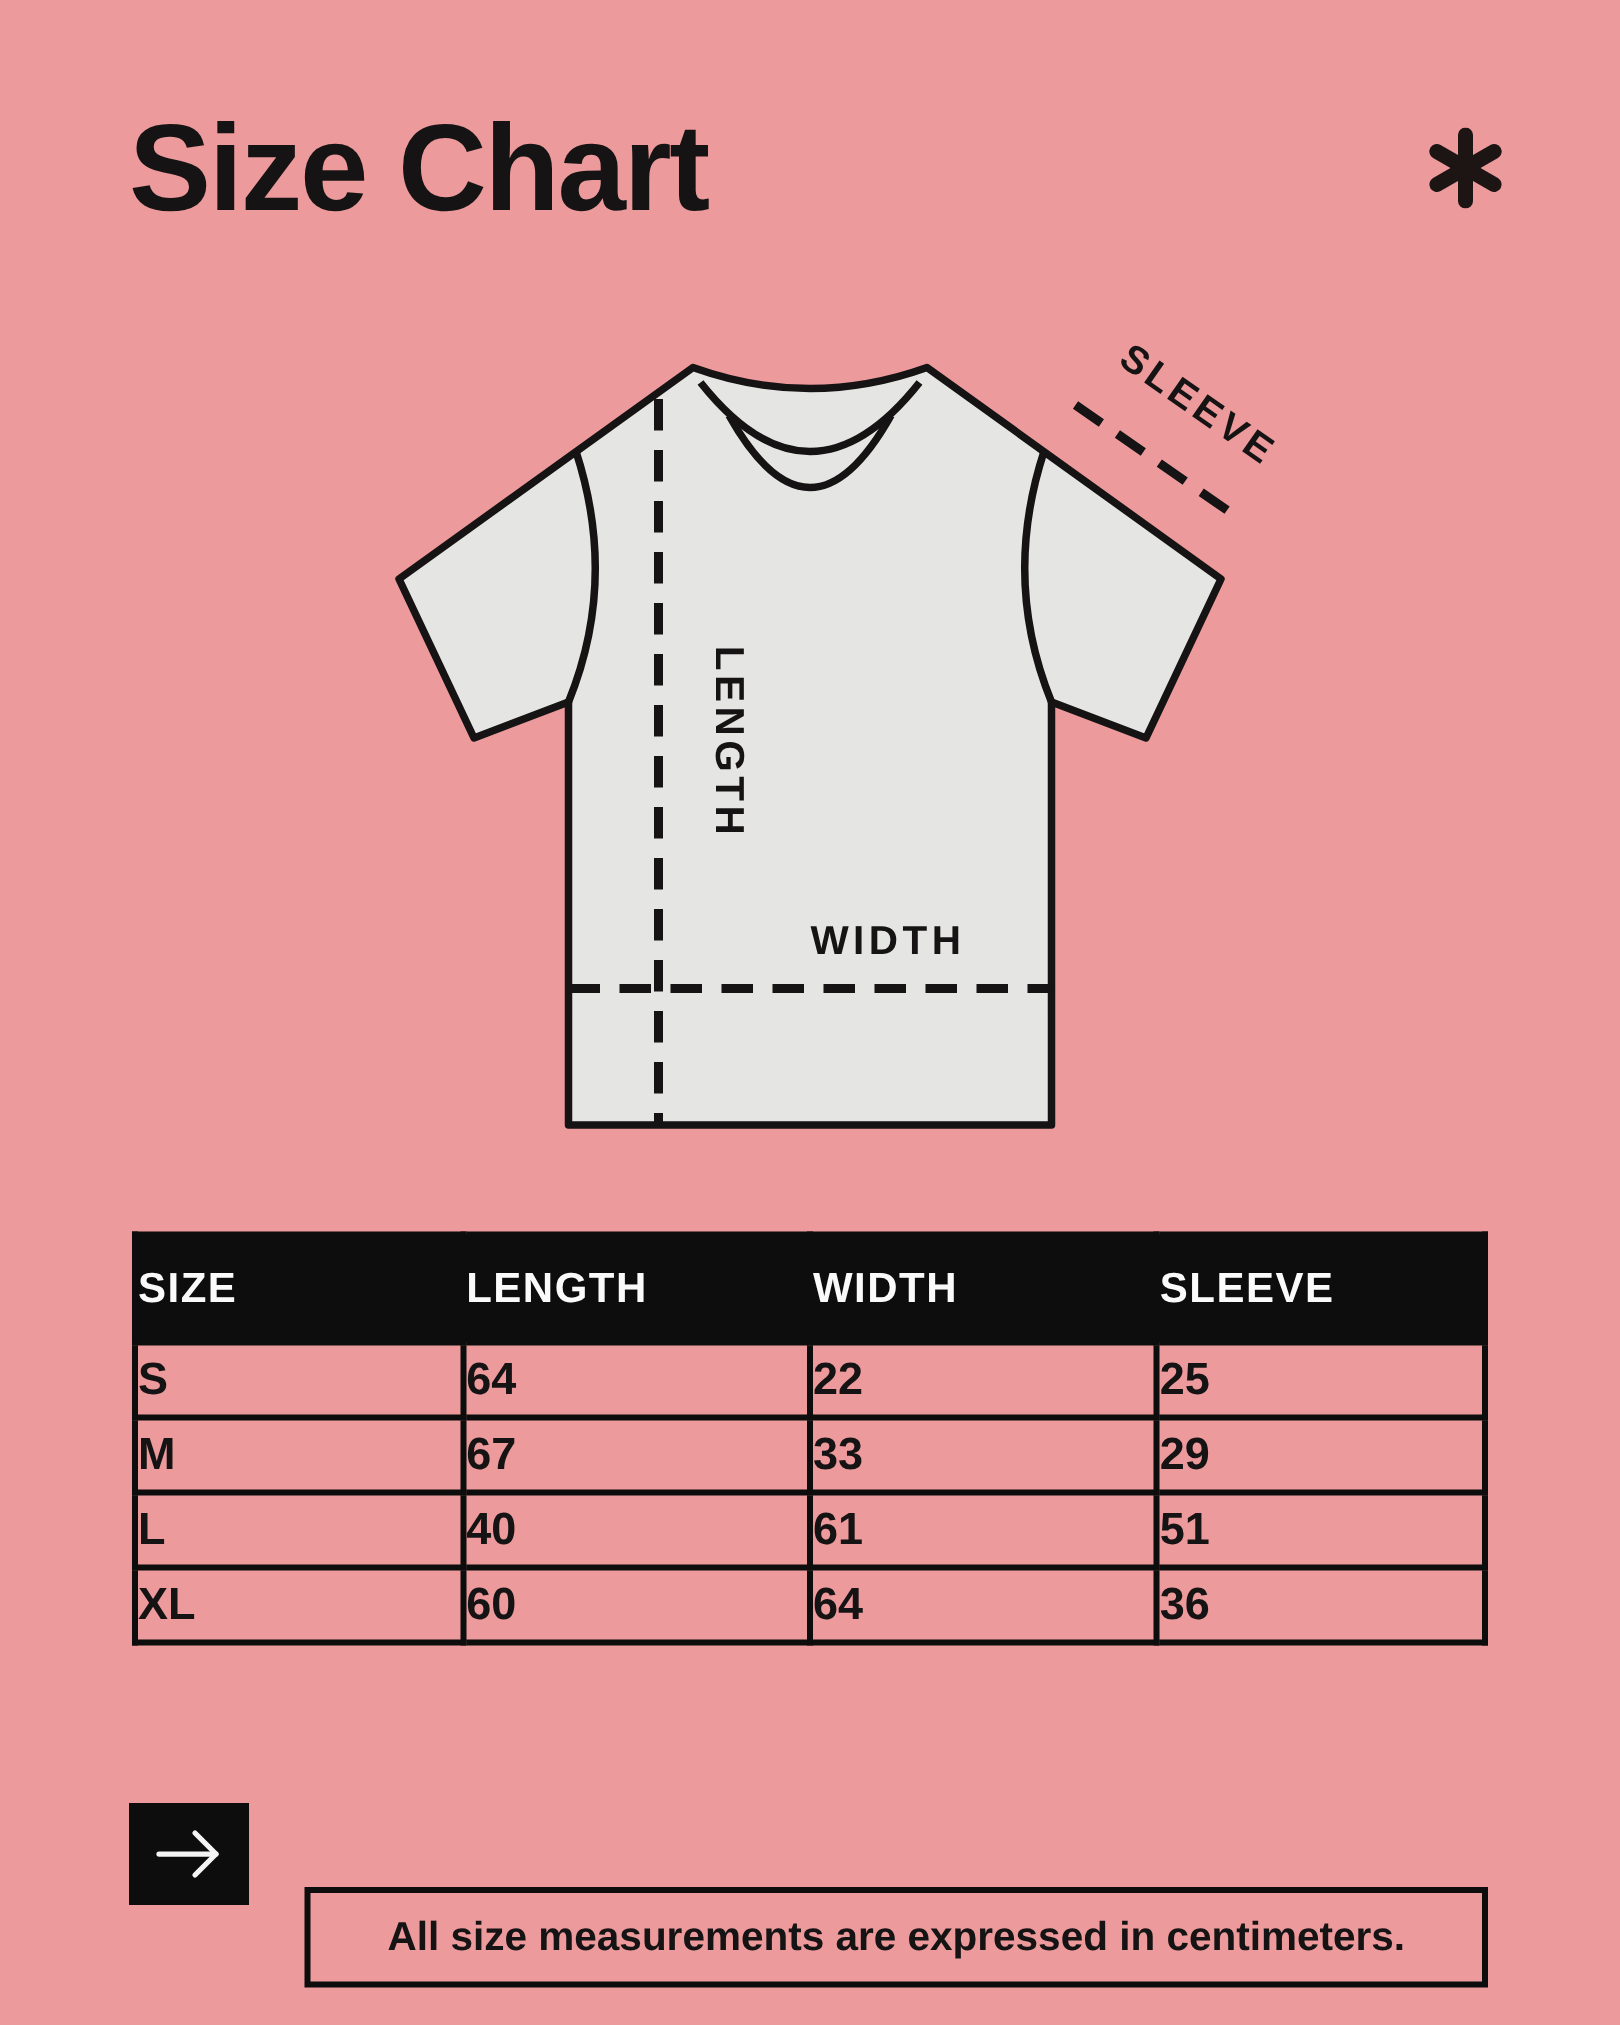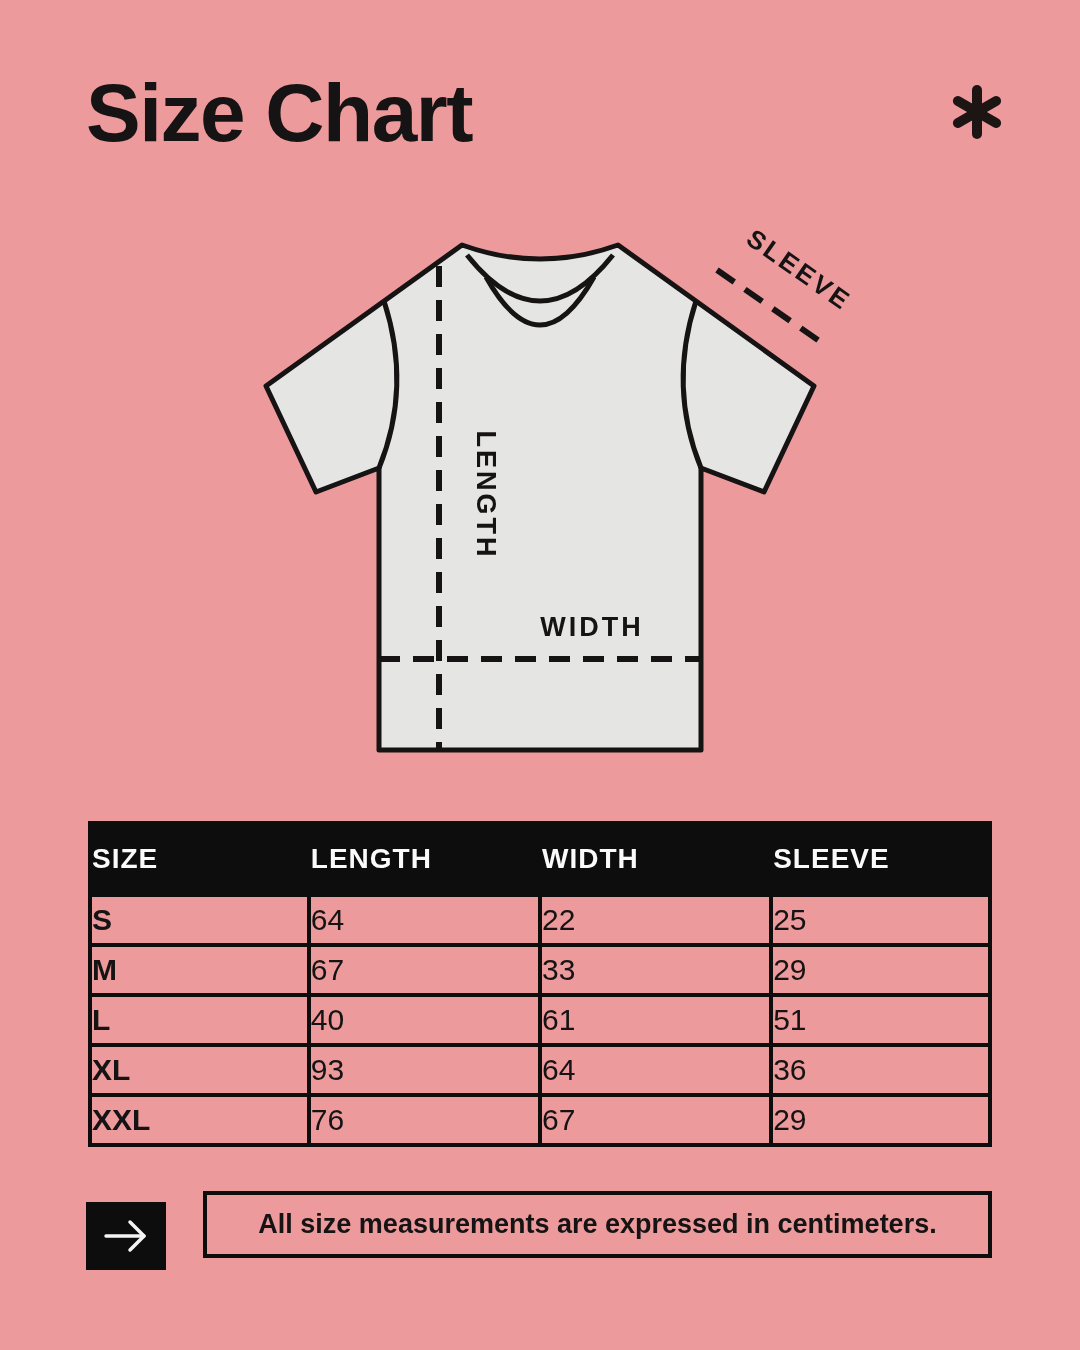--- a/index.html
+++ b/index.html
@@ -61,21 +61,21 @@
     color: #FAFAFA;
     height: 68px;
     font-size: 28px;
     font-weight: 700;
     letter-spacing: 1px;
   }
   .size-table tbody td {
     background: transparent;
     height: 46px;
     font-size: 30px;
-    font-weight: 400;
+    font-weight: 700;
     color: #151313;
   }
   .size-table tbody td.size-col {
     font-weight: 700;
   }
   .col-size   { width: 24.3%; }
   .col-length { width: 25.7%; }
   .col-width  { width: 25.7%; }
   .col-sleeve { width: 24.3%; }
   .footer-arrow-box {
@@ -85,21 +85,21 @@
     width: 80px;
     height: 68px;
     background: #0D0D0D;
     display: flex;
     align-items: center;
     justify-content: center;
   }
   .footer-note-box {
     position: absolute;
     left: 203px;
-    top: 1191px;
+    top: 1258px;
     width: 789px;
     height: 67px;
     box-sizing: border-box;
     border: 4px solid #0D0D0D;
     display: flex;
     align-items: center;
     justify-content: center;
     font-size: 27px;
     font-weight: 700;
     color: #151313;
@@ -166,29 +166,23 @@
         <td>29</td>
       </tr>
       <tr>
         <td class="size-col">L</td>
         <td>40</td>
         <td>61</td>
         <td>51</td>
       </tr>
       <tr>
         <td class="size-col">XL</td>
-        <td>93</td>
+        <td>60</td>
         <td>64</td>
         <td>36</td>
-      </tr>
-      <tr>
-        <td class="size-col">XXL</td>
-        <td>76</td>
-        <td>67</td>
-        <td>29</td>
       </tr>
     </tbody>
   </table>
 
   <div class="footer-arrow-box">
     <svg width="60" height="48" viewBox="0 0 60 48">
       <g stroke="#F5F5F5" stroke-width="3.5" fill="none" stroke-linecap="round" stroke-linejoin="round">
         <line x1="10" y1="24" x2="48" y2="24"></line>
         <polyline points="34,10 48,24 34,38"></polyline>
       </g>

